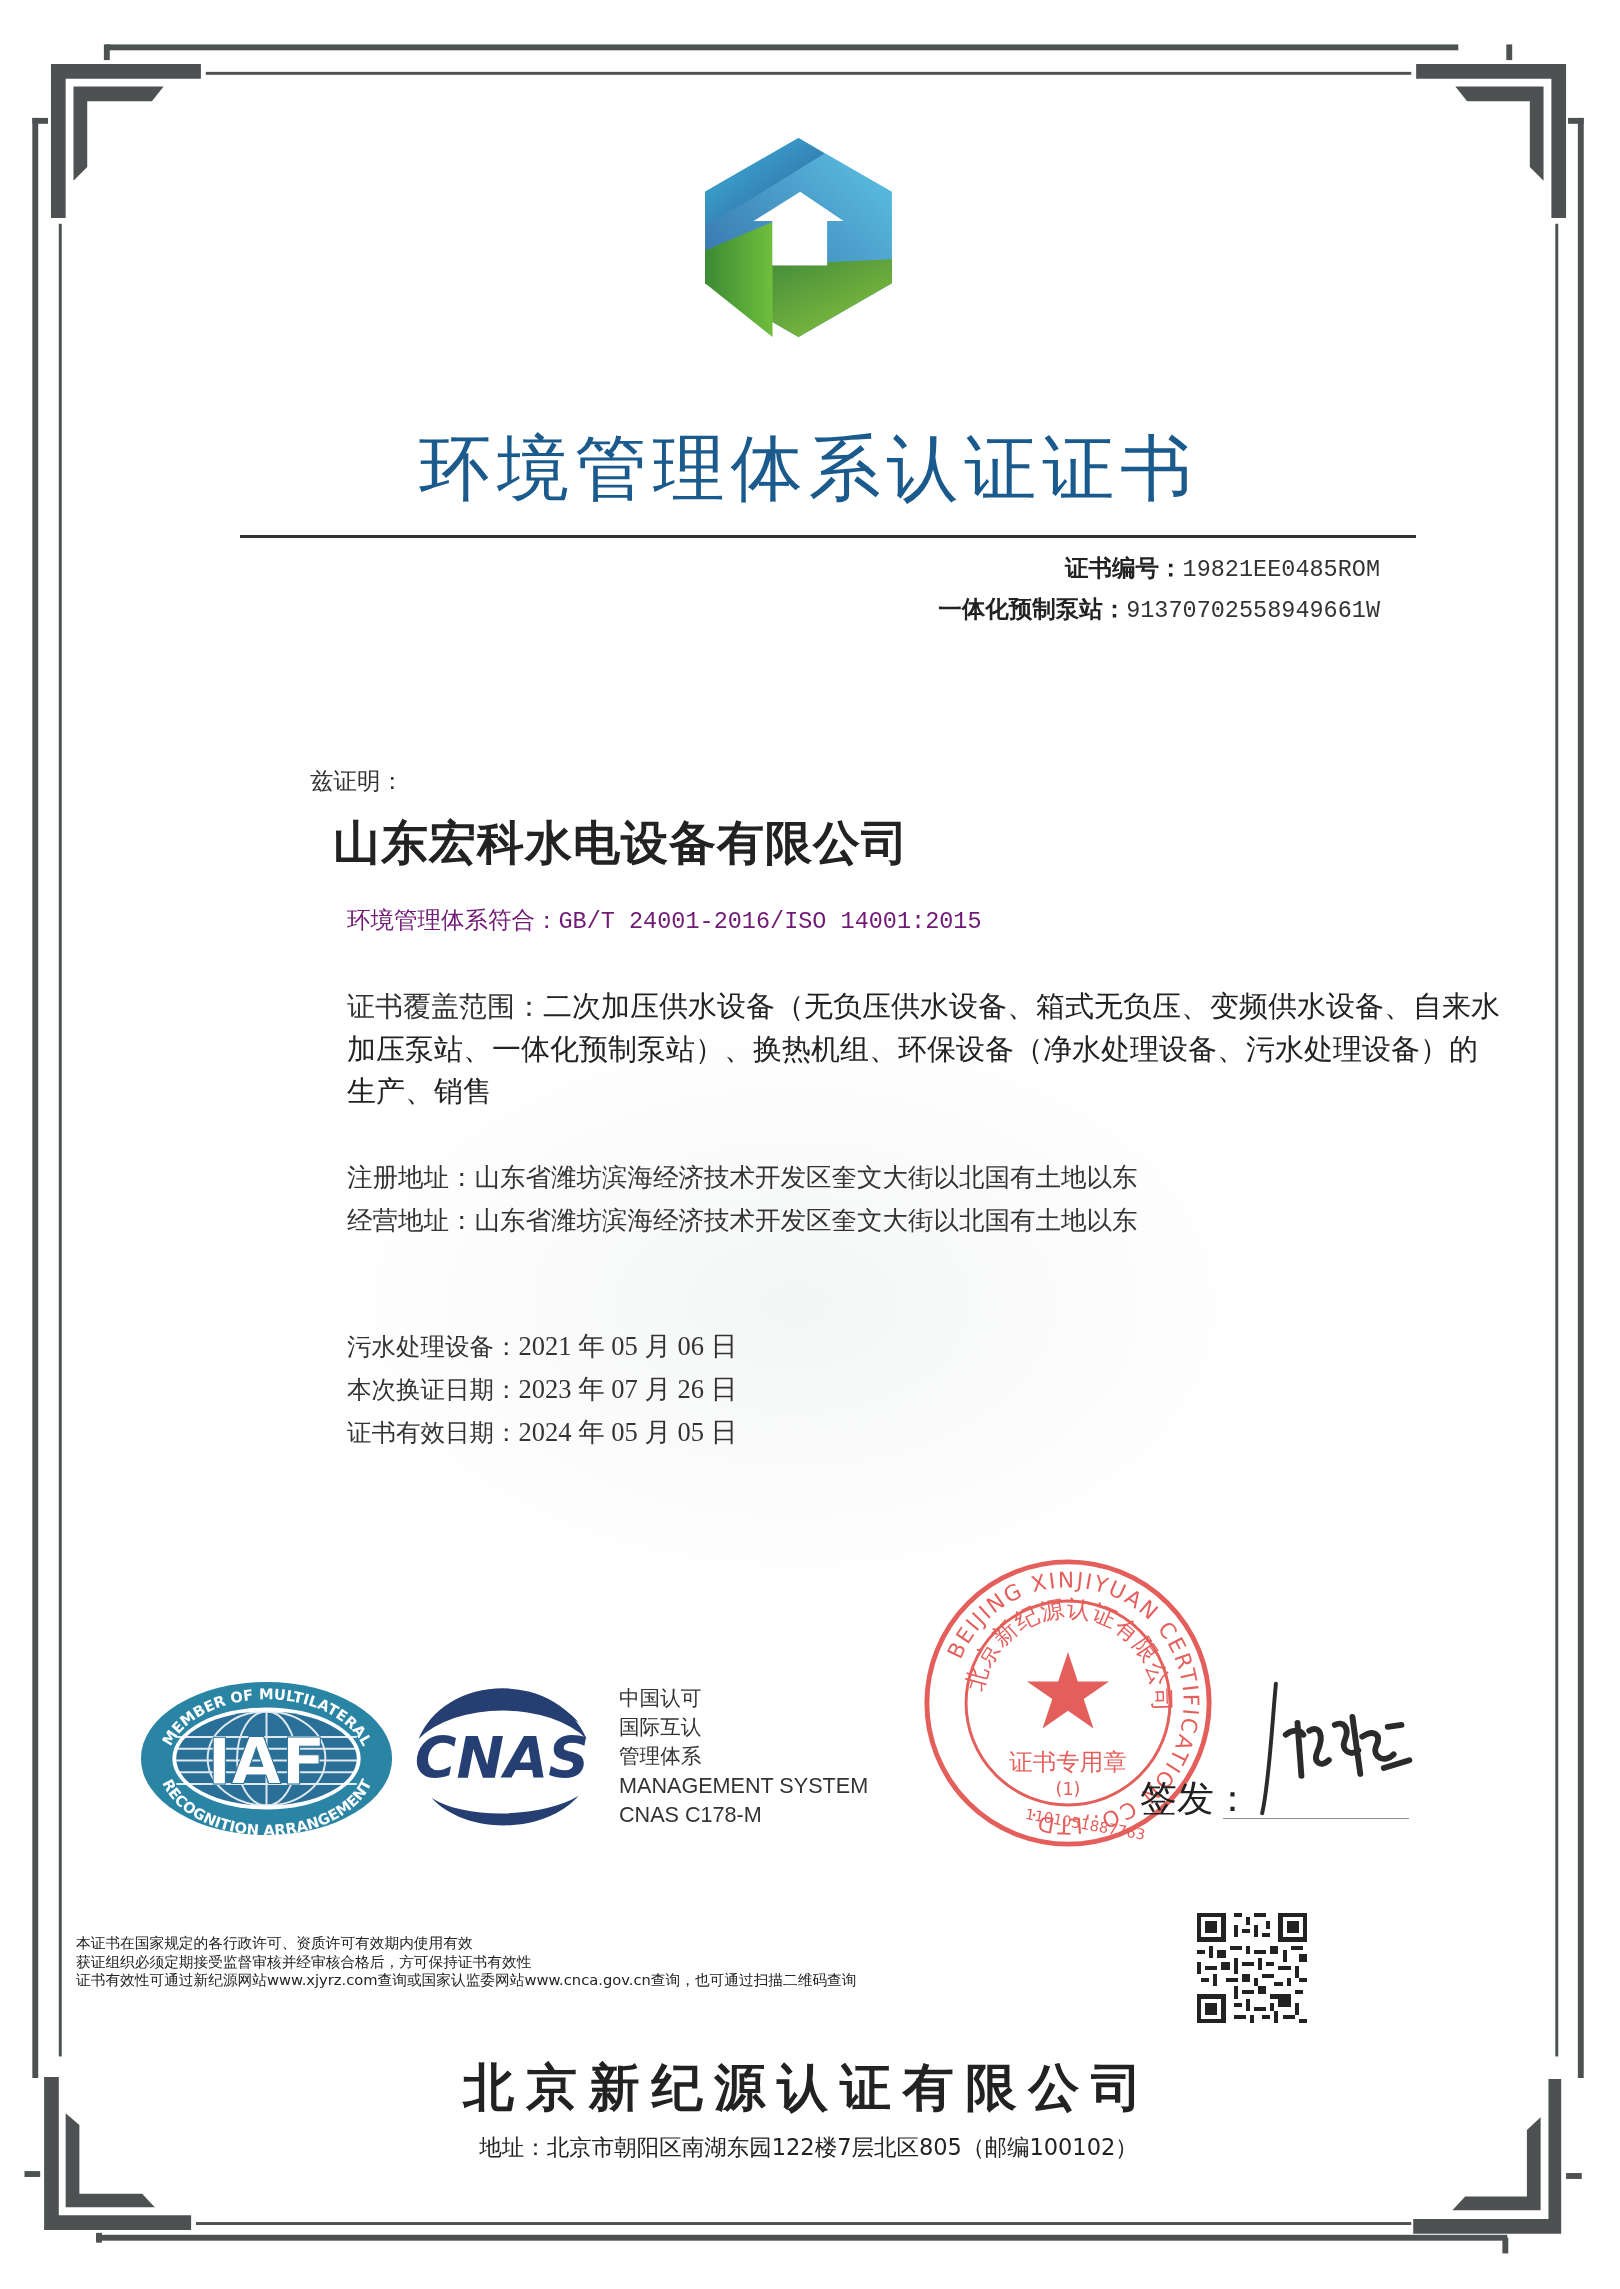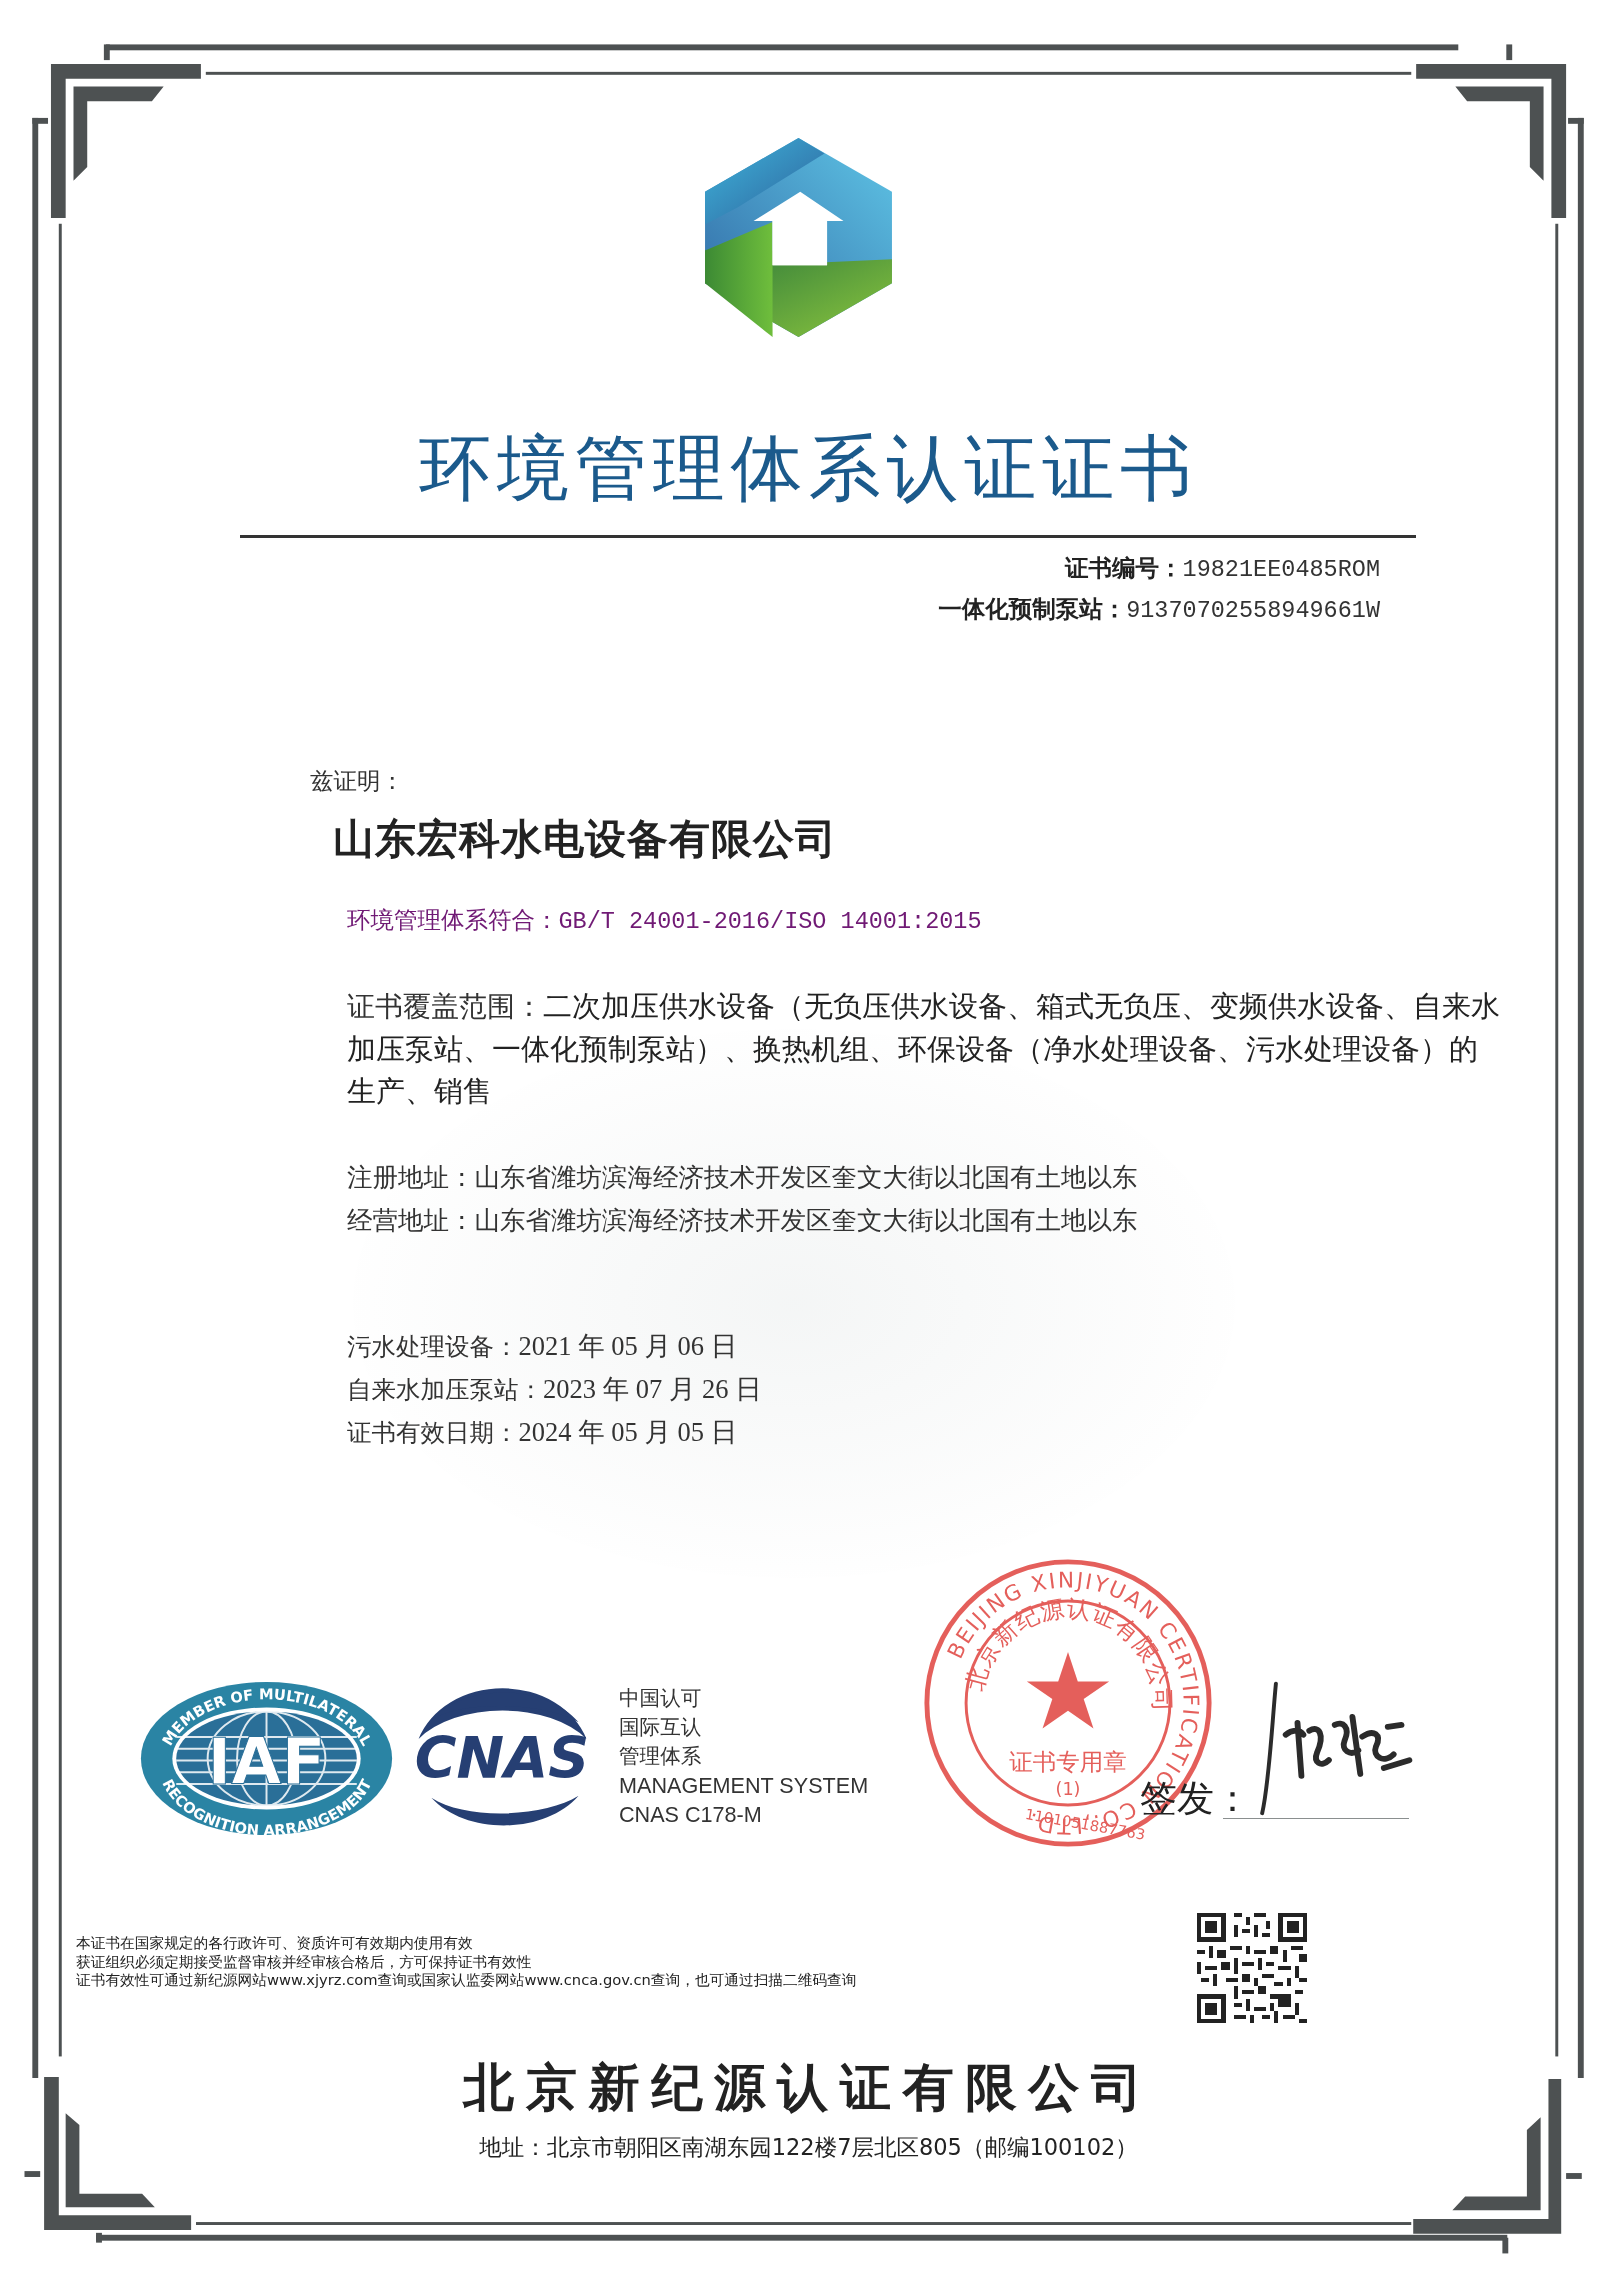--- a/index.html
+++ b/index.html
@@ -32,21 +32,21 @@
   .meta .lbl { font-family: "DejaVu Sans", "Liberation Sans", sans-serif; font-weight: bold; color: #222; }
   .meta .val { font-family: "Liberation Mono", "DejaVu Sans Mono", monospace; color: #333; letter-spacing: 0; }
   .meta1 { top: 552px; }
   .meta2 { top: 593px; }
 
   
   .hereby { position: absolute; left: 310px; top: 765px; font-size: 23.5px; color: #333; }
   .company {
     position: absolute; left: 333px; top: 812px;
     font-family: "DejaVu Sans", "Liberation Sans", sans-serif;
-    font-size: 41px; font-weight: bold; color: #222; letter-spacing: 1px;
+    font-size: 47px; font-weight: bold; color: #222; letter-spacing: 1px;
   }
   .standard { position: absolute; left: 347px; top: 904px; font-size: 23.5px; color: #701a75; }
   .standard .val { font-family: "Liberation Mono", "DejaVu Sans Mono", monospace; }
 
   .scope {
     position: absolute; left: 347px; top: 985px; width: 1157px;
     font-size: 29px; line-height: 42px; color: #222;
     font-family: "DejaVu Sans", "Liberation Sans", sans-serif;
   }
   .scope .lbl { font-family: "DejaVu Serif", "Liberation Serif", serif; font-weight: normal; color: #333; font-size: 28px; }
@@ -193,21 +193,21 @@
   <span>注册地址：</span><span>山东省潍坊滨海经济技术开发区奎文大街以北国有土地以东</span>
 </div>
 <div class="addr addr2">
   <span>经营地址：</span><span>山东省潍坊滨海经济技术开发区奎文大街以北国有土地以东</span>
 </div>
 
 <div class="date date1">
   <span>污水处理设备：</span><span class="val">2021 年 05 月 06 日</span>
 </div>
 <div class="date date2">
-  <span>自来水加压泵站：</span><span class="val">2023 年 07 月 26 日</span>
+  <span>本次换证日期：</span><span class="val">2023 年 07 月 26 日</span>
 </div>
 <div class="date date3">
   <span>证书有效日期：</span><span class="val">2024 年 05 月 05 日</span>
 </div>
 
 <div class="iaf">
   <svg width="260" height="162" viewBox="0 0 265 165">
     <defs>
       <path id="iafTop" d="M 30,90 A 102,68 0 0 1 235,90"></path>
       <path id="iafBot" d="M 22,88 A 110,72 0 0 0 243,88"></path>

